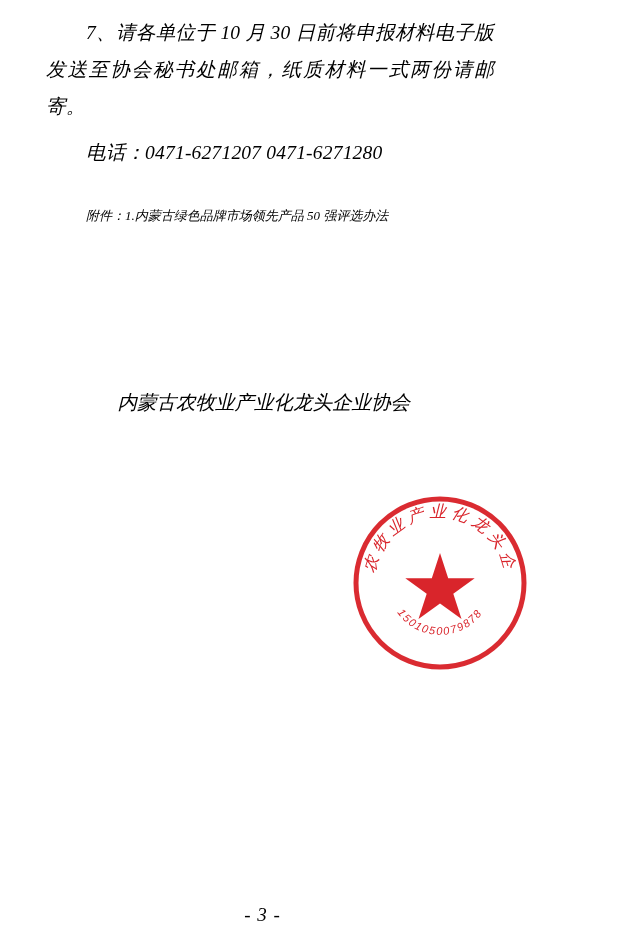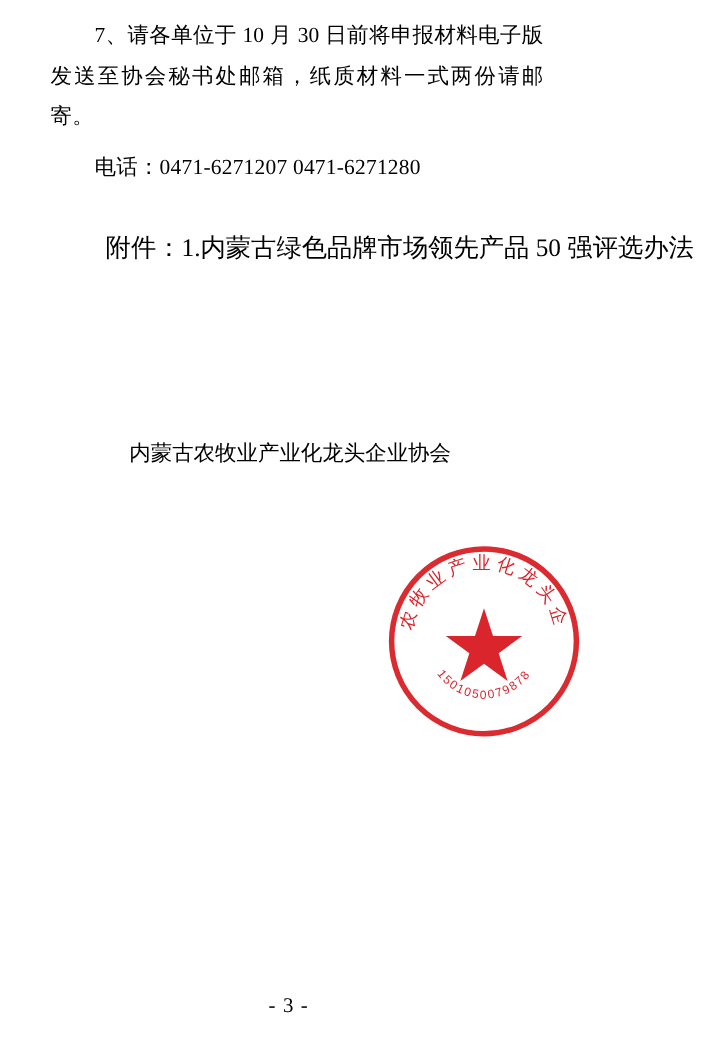--- a/index.html
+++ b/index.html
@@ -14,42 +14,43 @@
     color: #000000;
     overflow: hidden;
     position: relative;
   }
   .page {
     position: relative;
     width: 525px;
     height: 948px;
     box-sizing: border-box;
     padding: 14px 31px 0 46px;
+    font-style: italic;
   }
   .para {
     font-size: 19.5px;
     line-height: 37px;
     text-align: justify;
     text-justify: inter-ideograph;
     letter-spacing: 0.2px;
     margin: 0;
   }
   .indent2 {
     text-indent: 40px;
   }
   .block-spacer-sm { height: 9px; }
   .block-spacer-md { height: 26px; }
 
   .attach-wrap {
     position: relative;
   }
   .attach-line {
-    font-size: 23px;
+    font-size: 13px;
     line-height: 37px;
-    margin: 10px;
+    margin: 0;
     white-space: nowrap;
   }
   .attach-line.first { text-indent: 40px; }
   .attach-line.second { padding-left: 100px; }
 
   .signature {
     margin-top: 150px;
     text-align: right;
     padding-right: 84px;
     position: relative;

